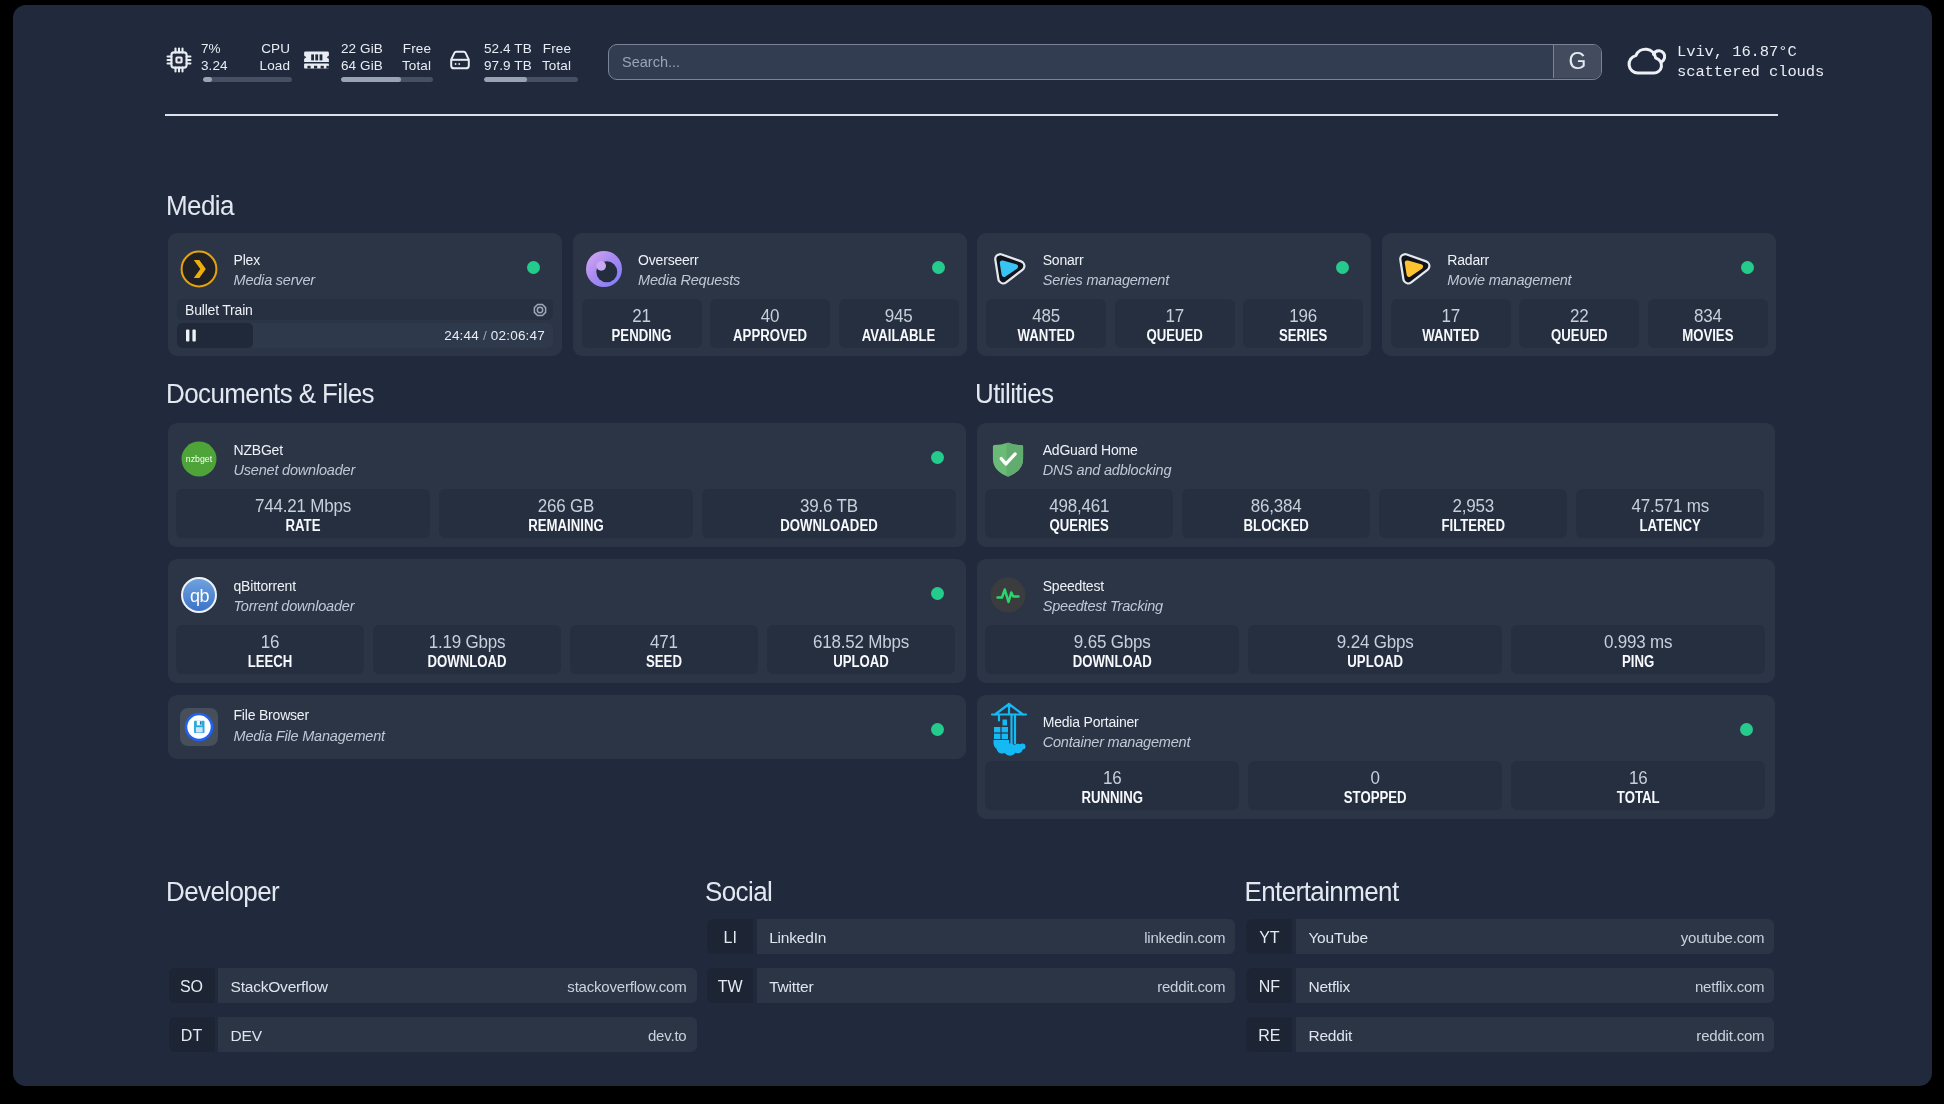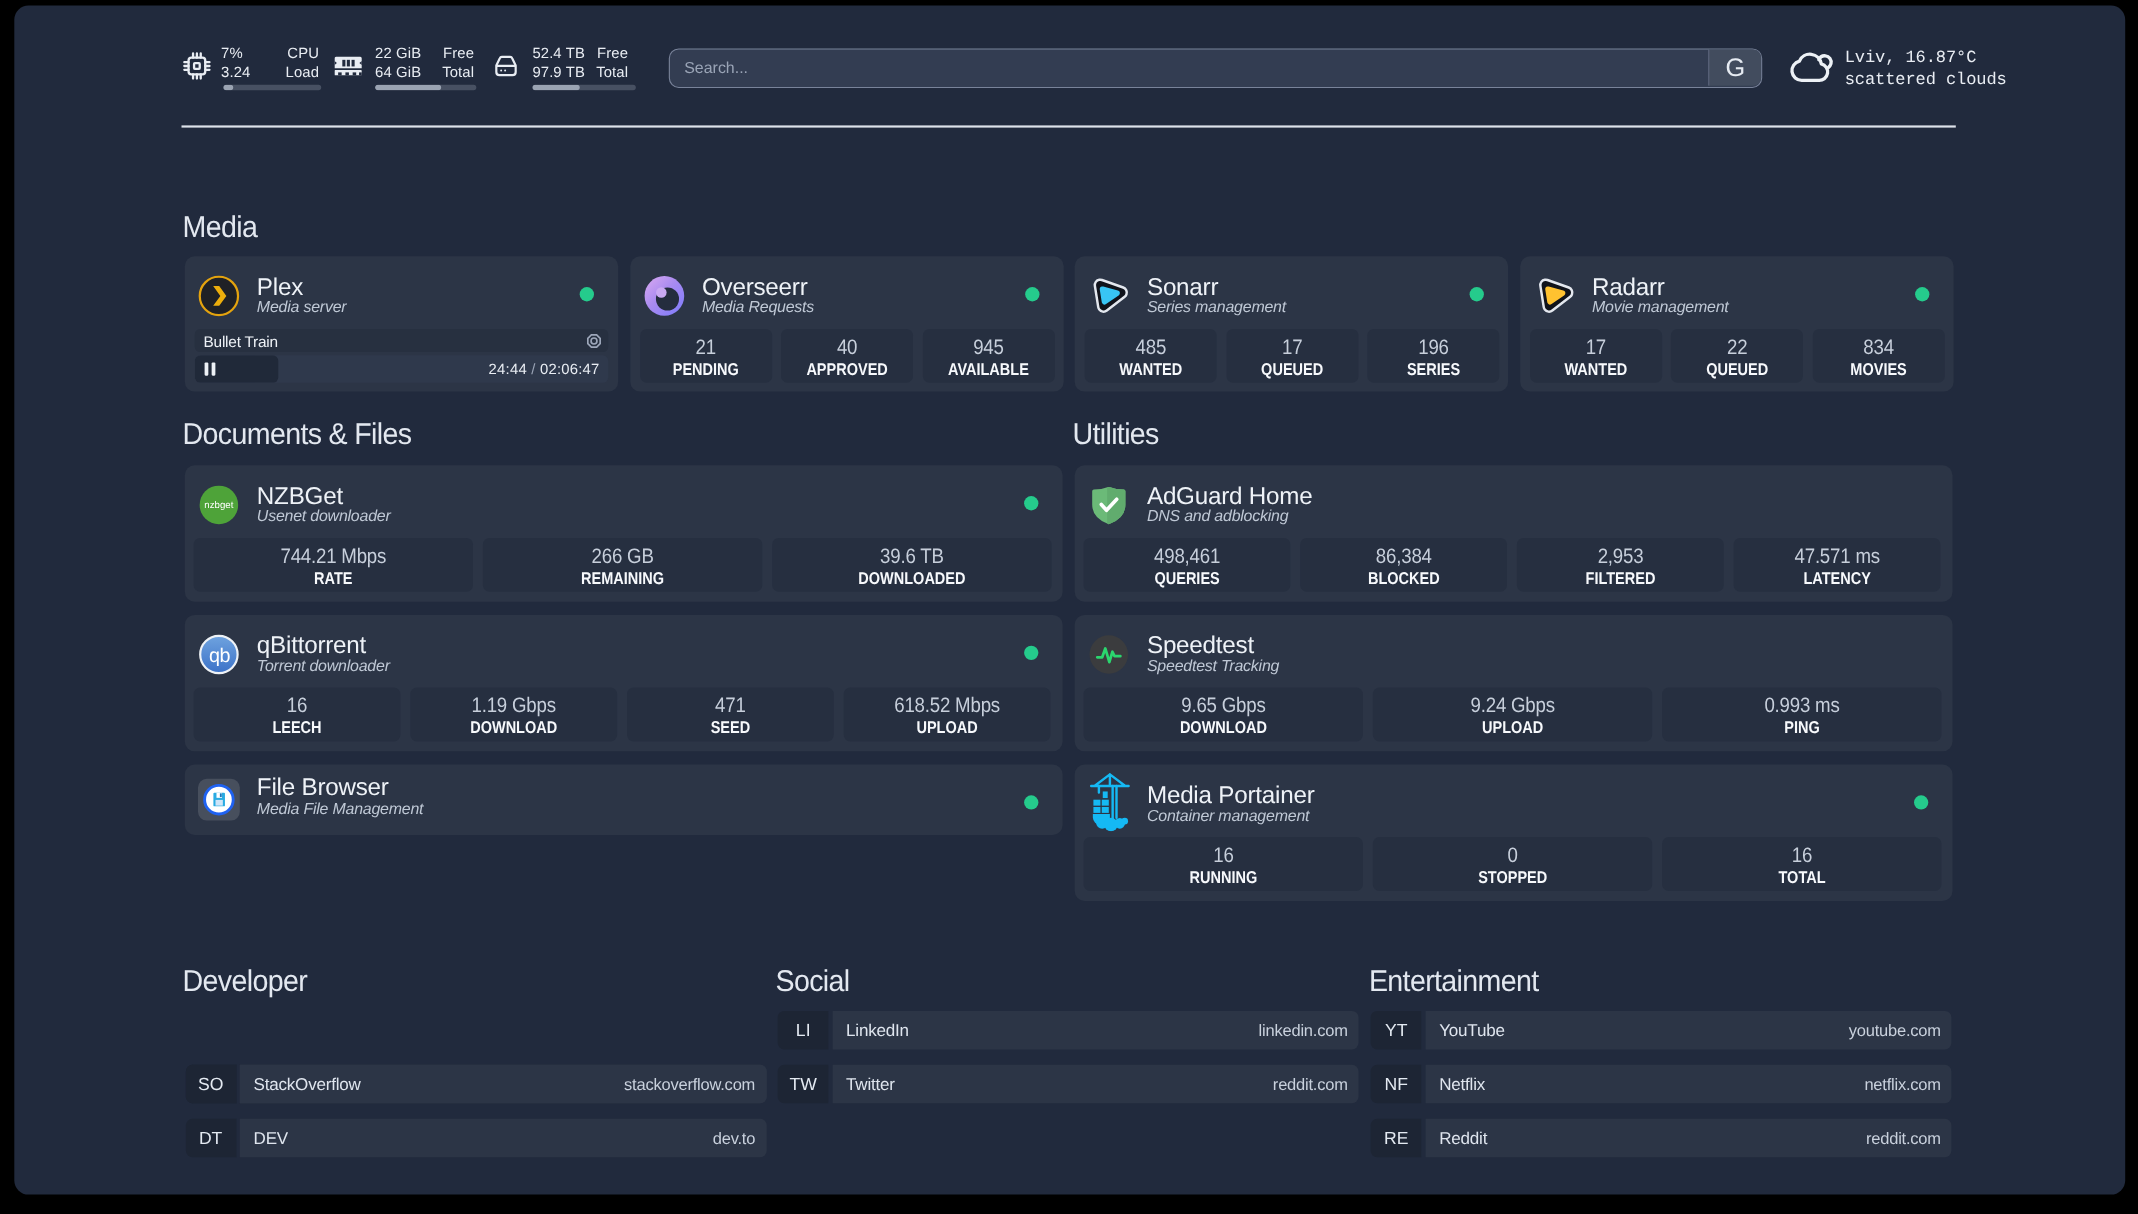--- a/index.html
+++ b/index.html
@@ -13,21 +13,21 @@
 .bar i { display:block; height:5px; border-radius:3px; background:#9AA3B2; }
 .hsep { position:absolute; left:165px; top:114px; width:1613px; height:2px; background:#DDE2EA; }
 #search { position:absolute; left:608px; top:43.5px; width:994px; height:36px; background:#333D52; border:1.5px solid #79839A; border-radius:9px; }
 #search .ph { position:absolute; left:13px; top:9px; font-size:14.5px; color:#9AA4B6; }
 #search .g { position:absolute; right:0; top:0; width:48px; height:33px; background:#424C5E; border-left:1.5px solid #79839A; border-radius:0 7px 7px 0; color:#E6EBF2; font-size:23px; text-align:center; line-height:33px; }
 .weather-t { position:absolute; left:1677px; color:#E9EDF3; font-size:15.5px; line-height:20px; letter-spacing:-0.1px;font-family:Liberation Mono, monospace; }
 
 .h1 { position:absolute; color:#E3E8F0; font-size:26px; font-weight:500; letter-spacing:-0.6px; transform:scaleY(1.05); transform-origin:left top; }
 .svc { position:absolute; background:#2C3546; border-radius:9px; }
 .svc .logo { position:absolute; left:12px; top:17px; }
-.svc .name { position:absolute; left:65.5px; top:16px; font-size:22px; line-height:23px; color:#EEF2F7; font-weight:500; letter-spacing:-0.2px;text-align:center; }
+.svc .name { position:absolute; left:65.5px; top:16px; font-size:14px; line-height:23px; color:#EEF2F7; font-weight:500; letter-spacing:-0.2px;text-align:center; }
 .svc .sub  { position:absolute; left:65.5px; top:38px; font-size:14.5px; line-height:18px; color:#BFC8D5; letter-spacing:-0.2px;font-style:italic; }
 .svc .dot  { position:absolute; width:13px; height:13px; border-radius:50%; background:#25CB8C; top:28px; }
 .stat { position:absolute; top:66px; height:49px; background:#262F40; border-radius:6px; text-align:center; }
 .stat .v { margin-top:7px; font-size:17px; line-height:19px; color:#C7CFDB; letter-spacing:-0.2px; transform:scaleY(1.12); }
 .stat .l { margin-top:2px; font-size:13.2px; line-height:17px; font-weight:700; color:#F7F9FC; letter-spacing:0; transform:scaleY(1.18); }
 
 .pxrow1 { position:absolute; left:9px; top:66px; width:376px; height:21px; background:#273040; border-radius:5px; }
 .pxrow1 .t { position:absolute; left:8px; top:2.5px; font-size:14px; color:#EDF1F6; letter-spacing:-0.2px; }
 .pxrow2 { position:absolute; left:9px; top:90px; width:376px; height:25px; background:#2F394C; border-radius:5px; overflow:hidden; }
 .pxrow2 .el { position:absolute; left:0; top:0; width:76px; height:25px; background:#202939; border-radius:5px; }

